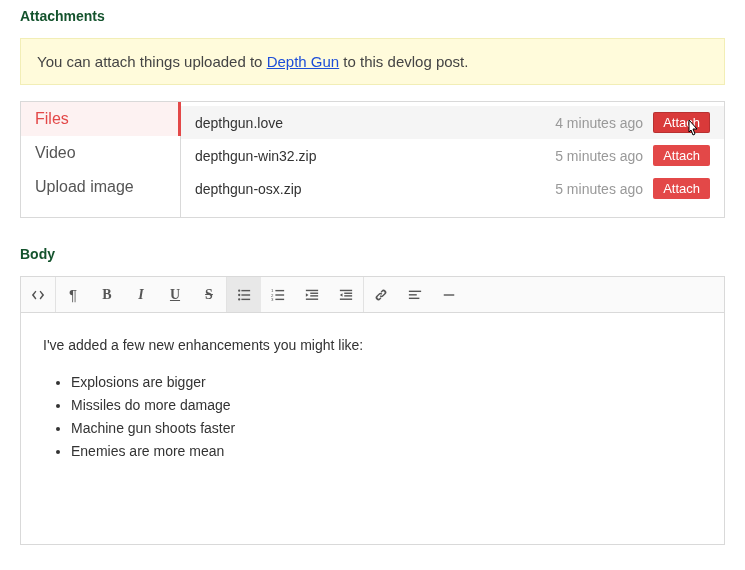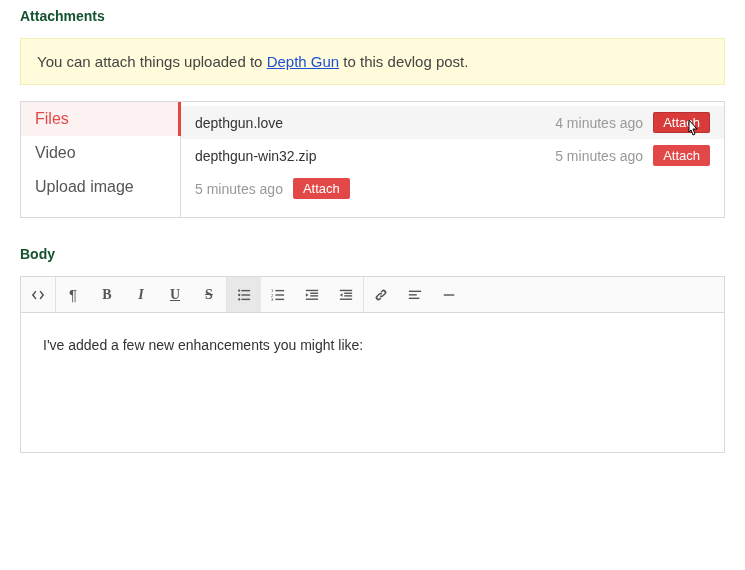--- a/index.html
+++ b/index.html
@@ -162,20 +162,21 @@
       <span class="file-name">depthgun.love</span>
       <span class="file-time">4 minutes ago</span>
       <button class="btn-attach hovered">Attach</button>
     </div>
     <div class="file-row">
       <span class="file-name">depthgun-win32.zip</span>
       <span class="file-time">5 minutes ago</span>
       <button class="btn-attach">Attach</button>
     </div>
     <div class="file-row">
+      <span class="file-name">depthgun-osx.zip</span>
       <span class="file-time">5 minutes ago</span>
       <button class="btn-attach">Attach</button>
     </div>
   </div>
 
   <svg class="cursor-overlay" style="left:662px; top:16px;" width="20" height="24" viewBox="0 0 20 24">
     <path d="M6 2 L6 14 L8 12 L10 17 L12 16 L10 11 L14 11 Z" fill="#fff" stroke="#000" stroke-width="1"></path>
   </svg>
 </div>
 
@@ -257,14 +258,20 @@
         </svg>
     </div>
     <div class="tool-btn">
       <svg class="icon-svg" viewBox="0 0 16 16">
           <rect x="2" y="7.2" width="12" height="1.6"></rect>
         </svg>
     </div>
   </div>
   <div class="editor-body">
     <p>I've added a few new enhancements you might like:</p>
+    <ul>
+      <li>Explosions are bigger</li>
+      <li>Missiles do more damage</li>
+      <li>Machine gun shoots faster</li>
+      <li>Enemies are more mean</li>
+    </ul>
   </div>
 </div>
 
 </body></html>

